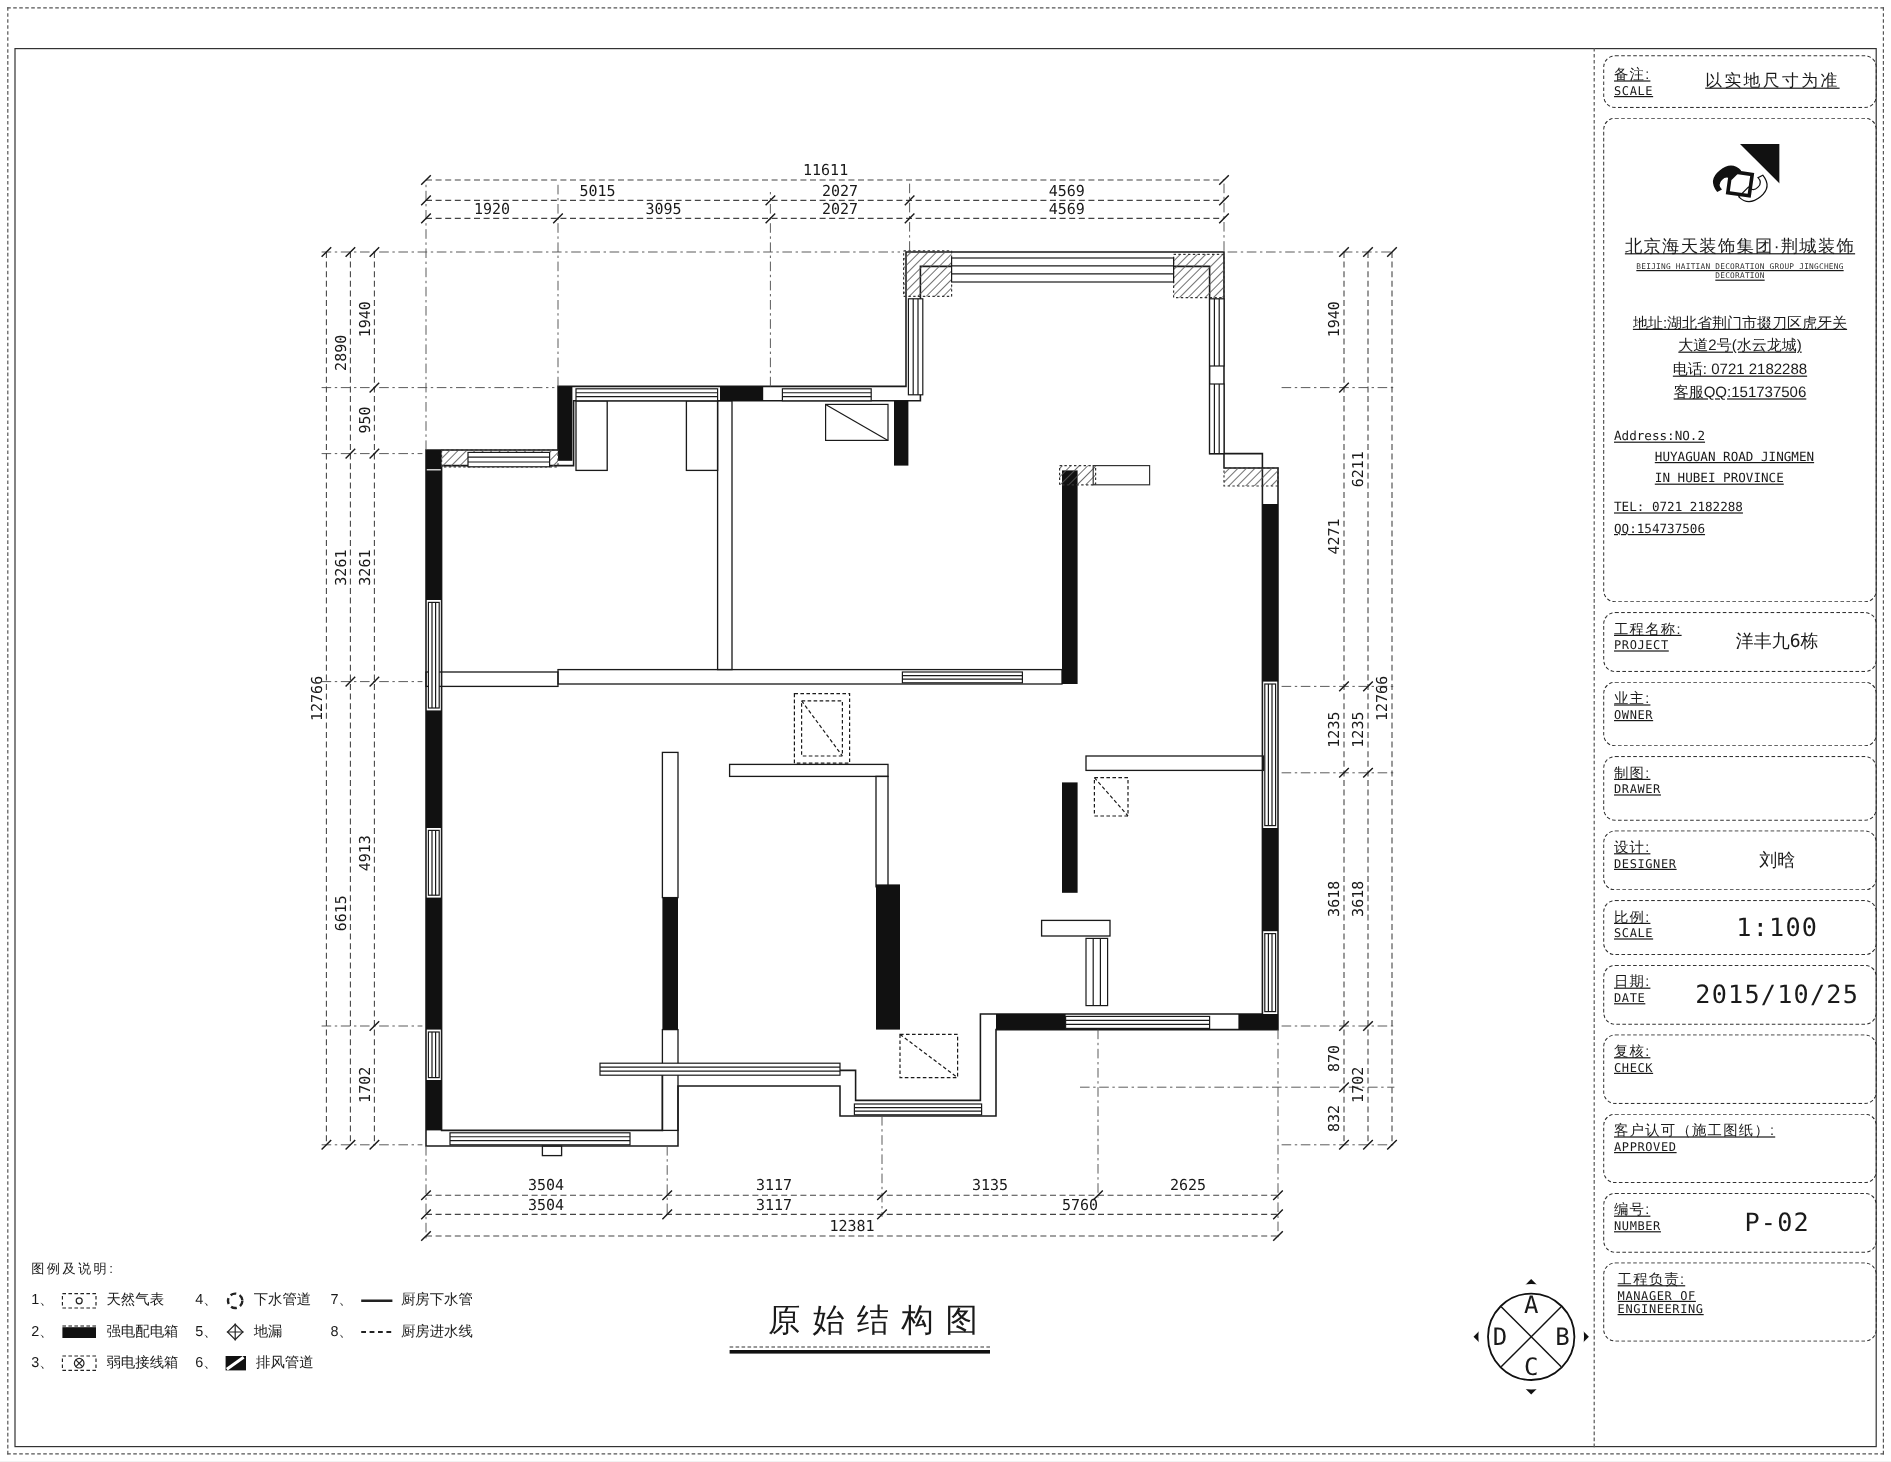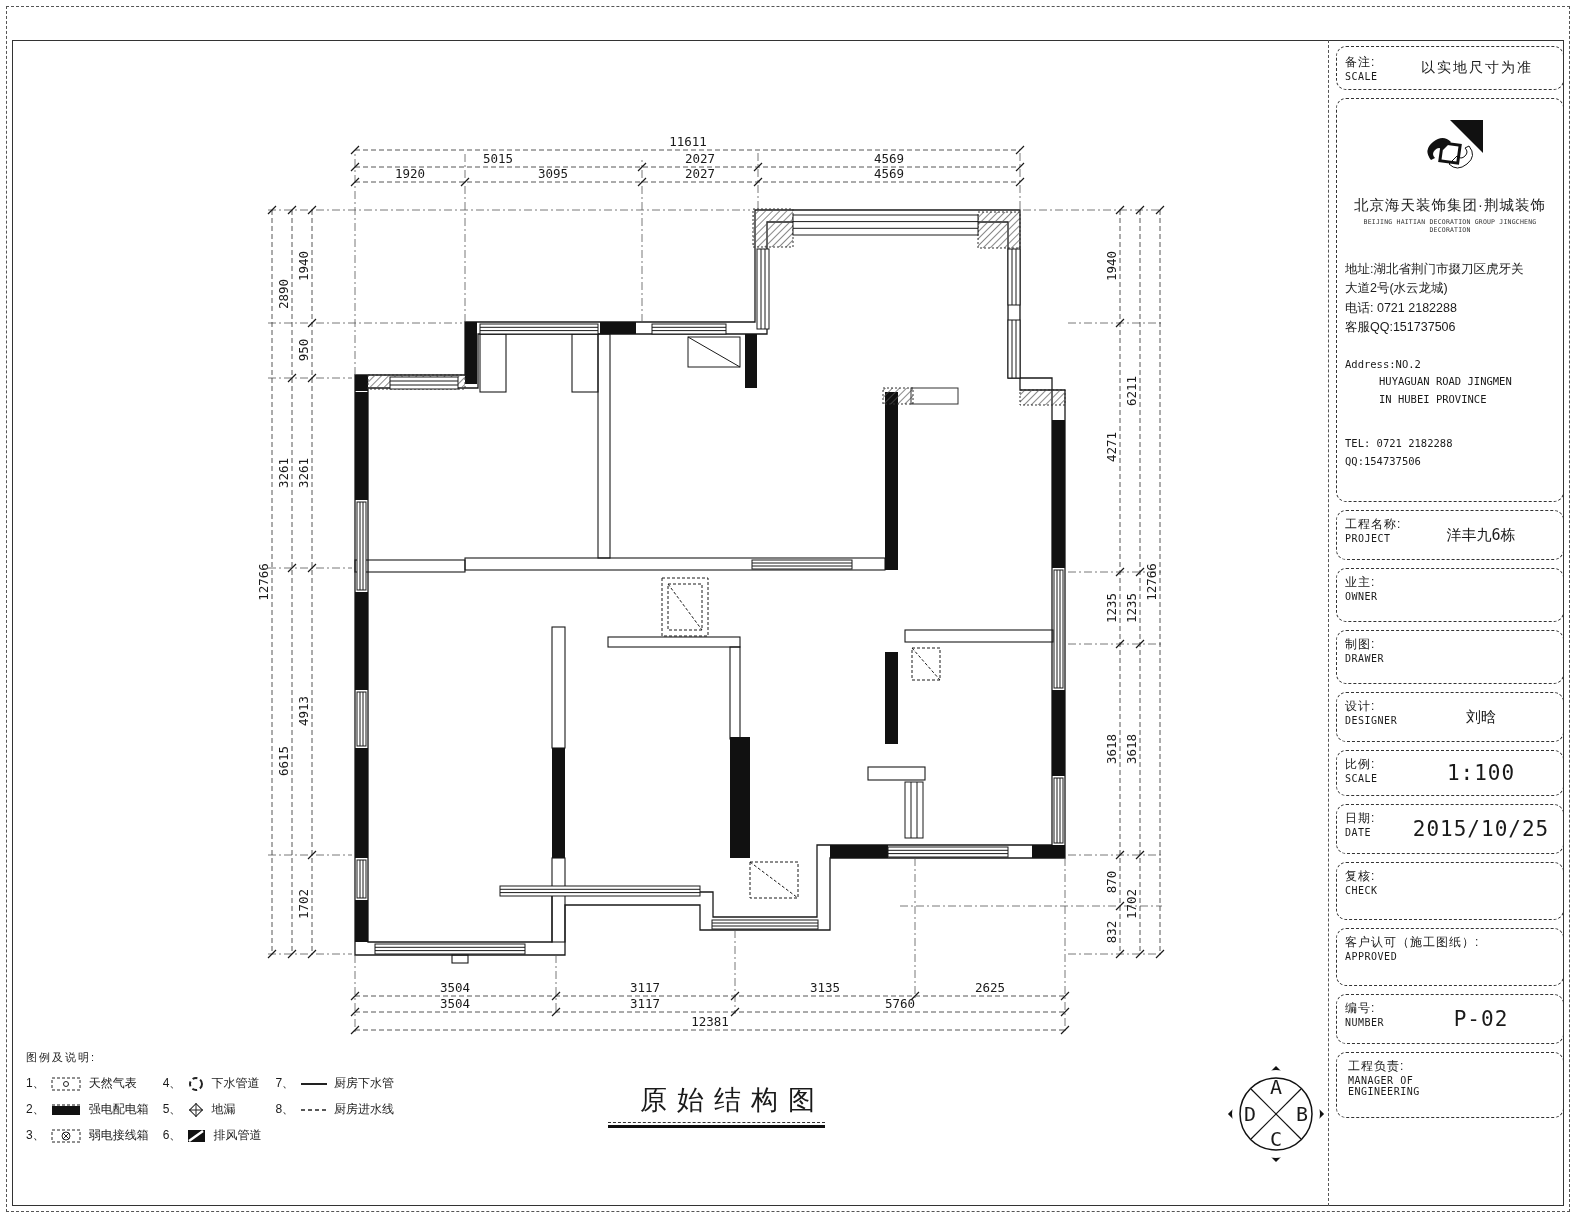--- a/index.html
+++ b/index.html
@@ -4,35 +4,35 @@
 <style>
   html,body{margin:0;padding:0;background:#e8e8e8;}
   .sheet{position:relative;width:1576px;height:1218px;background:#fff;overflow:hidden;
          font-family:"Liberation Sans",sans-serif;color:#1a1a1a;}
   .frame-outer{position:absolute;left:6px;top:6px;right:6px;bottom:6px;border:1px dashed #555;}
   .frame-inner{position:absolute;left:12px;top:40px;right:12px;bottom:12px;border:1px solid #333;}
   .tb-divider{position:absolute;top:40px;bottom:12px;left:1328px;width:0;border-left:1px dashed #555;}
 
   
   .titleblock{position:absolute;left:1336px;top:46px;width:228px;bottom:16px;
-              display:flex;flex-direction:column;gap:8px;}
+              display:flex;flex-direction:column;gap:8px;text-decoration:underline;}
   .tb-box{border:1px dashed #333;border-radius:10px;position:relative;padding:5px 8px;box-sizing:border-box;}
   .tb-label-cn{font-size:12px;letter-spacing:1px;}
   .tb-label-en{font-size:10px;font-family:"DejaVu Sans Mono",monospace;letter-spacing:.5px;}
   .tb-value{position:absolute;left:70px;right:8px;top:50%;transform:translateY(-50%);
             text-align:center;font-size:15px;font-family:"DejaVu Sans Mono",monospace;}
   .tb-value.big{font-size:21px;letter-spacing:1px;}
   .memo-box{display:flex;align-items:center;height:44px;flex:none;}
   .memo-labels{flex:none;width:54px;}
   .memo-value{flex:1;text-align:center;font-size:14px;letter-spacing:2px;}
   .company-box{height:404px;flex:none;text-align:center;}
   .logo{margin:16px auto 10px auto;width:66px;height:66px;display:block;}
   .company-cn{font-size:14.5px;letter-spacing:1px;margin-top:2px;}
   .company-en{font-size:6.5px;font-family:"DejaVu Sans Mono",monospace;color:#333;margin-top:3px;letter-spacing:.2px;}
-  .addr-cn{margin-top:26px;text-align:left;font-size:12.5px;line-height:1.55;}
+  .addr-cn{margin-top:26px;text-align:center;font-size:12.5px;line-height:1.55;}
   .addr-en{margin-top:18px;text-align:left;font-size:10.5px;line-height:1.7;font-family:"DejaVu Sans Mono",monospace;}
   .f46{height:46px;flex:none;} .f50{height:50px;flex:none;} .f54{height:54px;flex:none;}
   .f58{height:58px;flex:none;} .f66{height:66px;flex:none;padding-left:11px;}
 
   
   .legend{position:absolute;left:26px;top:1050px;width:400px;}
   .legend-title{font-size:11px;letter-spacing:2px;margin-bottom:10px;}
   .legend-cols{display:flex;gap:14px;align-items:flex-start;}
   .legend-col{display:flex;flex-direction:column;gap:9px;}
   .legend-item{display:flex;align-items:center;gap:6px;font-size:12px;white-space:nowrap;}
@@ -457,21 +457,21 @@
       <div class="addr-cn">
         <div>地址:湖北省荆门市掇刀区虎牙关</div>
         <div>大道2号(水云龙城)</div>
         <div>电话: 0721 2182288</div>
         <div>客服QQ:151737506</div>
       </div>
       <div class="addr-en">
         <div>Address:NO.2</div>
         <div style="padding-left:34px;">HUYAGUAN ROAD JINGMEN</div>
         <div style="padding-left:34px;">IN HUBEI PROVINCE</div>
-        <div style="margin-top:26px;">TEL: 0721 2182288</div>
+        <div style="margin-top:6px;">TEL: 0721 2182288</div>
         <div>QQ:154737506</div>
       </div>
     </div>
 
     <div class="tb-box f50">
       <div class="tb-label-cn">工程名称:</div>
       <div class="tb-label-en">PROJECT</div>
       <div class="tb-value">洋丰九6栋</div>
     </div>
 

